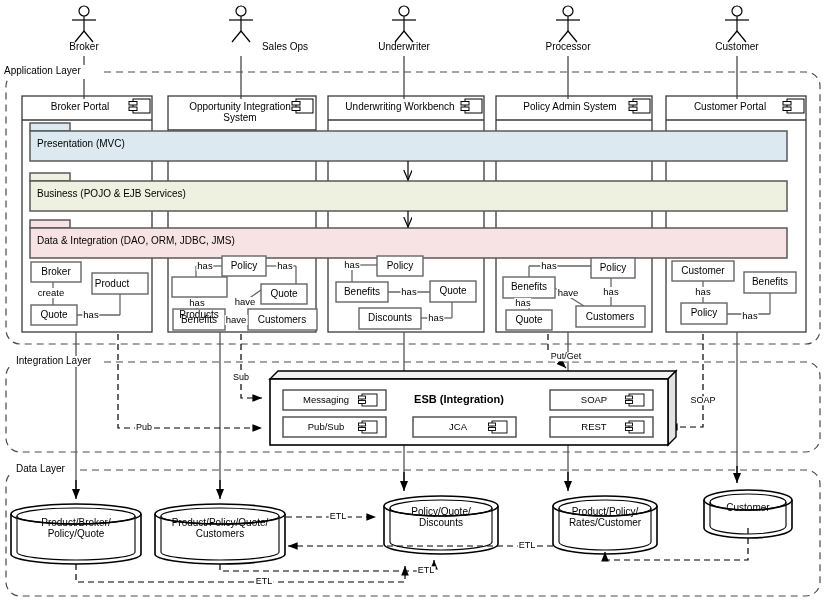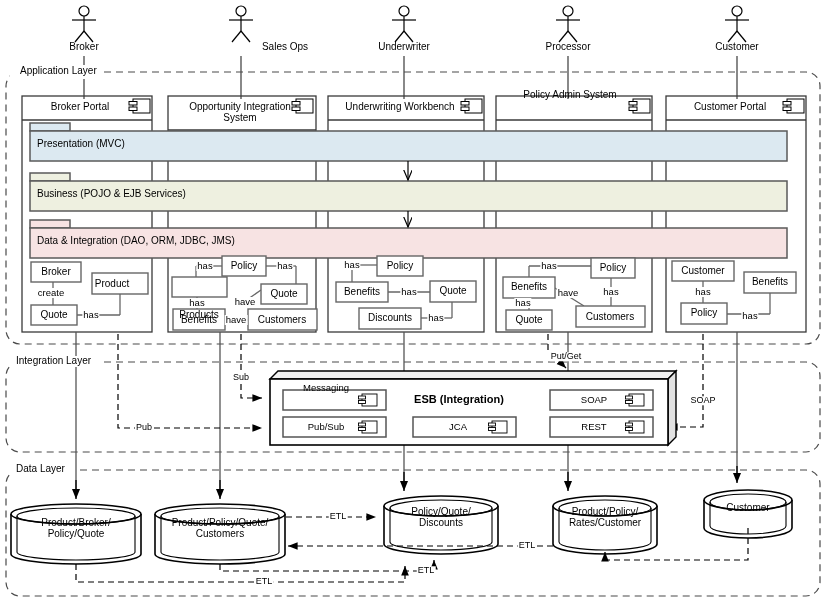--- a/index.html
+++ b/index.html
@@ -328,29 +328,29 @@
     <path d="M748,528 L748,560 L605,560 L605,552" marker-end="url(#ah)"></path>
   </g>
 </svg>
 
 <div class="lbl actor-name ctr" style="left:84px;top:47px;">Broker</div>
 <div class="lbl actor-name ctr" style="left:241px;top:47px;margin-left:44px;">Sales Ops</div>
 <div class="lbl actor-name ctr" style="left:404px;top:47px;">Underwriter</div>
 <div class="lbl actor-name ctr" style="left:568px;top:47px;">Processor</div>
 <div class="lbl actor-name ctr" style="left:737px;top:47px;">Customer</div>
 
-<div class="lbl layer-name" style="left:18px;top:66px;">Application Layer</div>
+<div class="lbl layer-name" style="left:2px;top:66px;">Application Layer</div>
 <div class="lbl layer-name" style="left:14px;top:356px;">Integration Layer</div>
 <div class="lbl layer-name" style="left:14px;top:464px;">Data Layer</div>
 
 <div class="lbl sys-title ctr" style="left:80px;top:107px;width:110px;">Broker Portal</div>
 <div class="lbl sys-title ctr" style="left:240px;top:112px;width:140px;">Opportunity Integration
 System</div>
 <div class="lbl sys-title ctr" style="left:400px;top:107px;width:124px;">Underwriting Workbench</div>
-<div class="lbl sys-title ctr" style="left:570px;top:95px;width:140px;">Policy Admin System</div>
+<div class="lbl sys-title ctr" style="left:570px;top:107px;width:140px;">Policy Admin System</div>
 <div class="lbl sys-title ctr" style="left:730px;top:107px;width:120px;">Customer Portal</div>
 
 <div class="lbl band-label" style="left:37px;top:139px;">Presentation (MVC)</div>
 <div class="lbl band-label" style="left:37px;top:189px;">Business (POJO &amp; EJB Services)</div>
 <div class="lbl band-label" style="left:37px;top:236px;">Data &amp; Integration (DAO, ORM, JDBC, JMS)</div>
 
 <div class="lbl ent ctr" style="left:56px;top:272px;">Broker</div>
 <div class="lbl ent ctr" style="left:112px;top:284px;">Product</div>
 <div class="lbl ent ctr" style="left:54px;top:315px;">Quote</div>
 <div class="lbl rel ctr" style="left:51px;top:293px;">create</div>
@@ -384,21 +384,21 @@
 <div class="lbl rel ctr" style="left:523px;top:303px;">has</div>
 <div class="lbl rel ctr" style="left:568px;top:293px;">have</div>
 
 <div class="lbl ent ctr" style="left:703px;top:271px;">Customer</div>
 <div class="lbl ent ctr" style="left:770px;top:282px;">Benefits</div>
 <div class="lbl ent ctr" style="left:704px;top:313px;">Policy</div>
 <div class="lbl rel ctr" style="left:703px;top:292px;">has</div>
 <div class="lbl rel ctr" style="left:750px;top:316px;">has</div>
 
 <div class="lbl esb-title ctr" style="left:459px;top:400px;">ESB (Integration)</div>
-<div class="lbl comp-label ctr" style="left:326px;top:388px;">Messaging</div>
+<div class="lbl comp-label ctr" style="left:326px;top:400px;">Messaging</div>
 <div class="lbl comp-label ctr" style="left:326px;top:427px;">Pub/Sub</div>
 <div class="lbl comp-label ctr" style="left:458px;top:427px;">JCA</div>
 <div class="lbl comp-label ctr" style="left:594px;top:400px;">SOAP</div>
 <div class="lbl comp-label ctr" style="left:594px;top:427px;">REST</div>
 
 <div class="lbl flow ctr" style="left:241px;top:378px;">Sub</div>
 <div class="lbl flow ctr" style="left:144px;top:428px;">Pub</div>
 <div class="lbl flow ctr" style="left:566px;top:357px;">Put/Get</div>
 <div class="lbl flow ctr" style="left:703px;top:401px;">SOAP</div>
 

